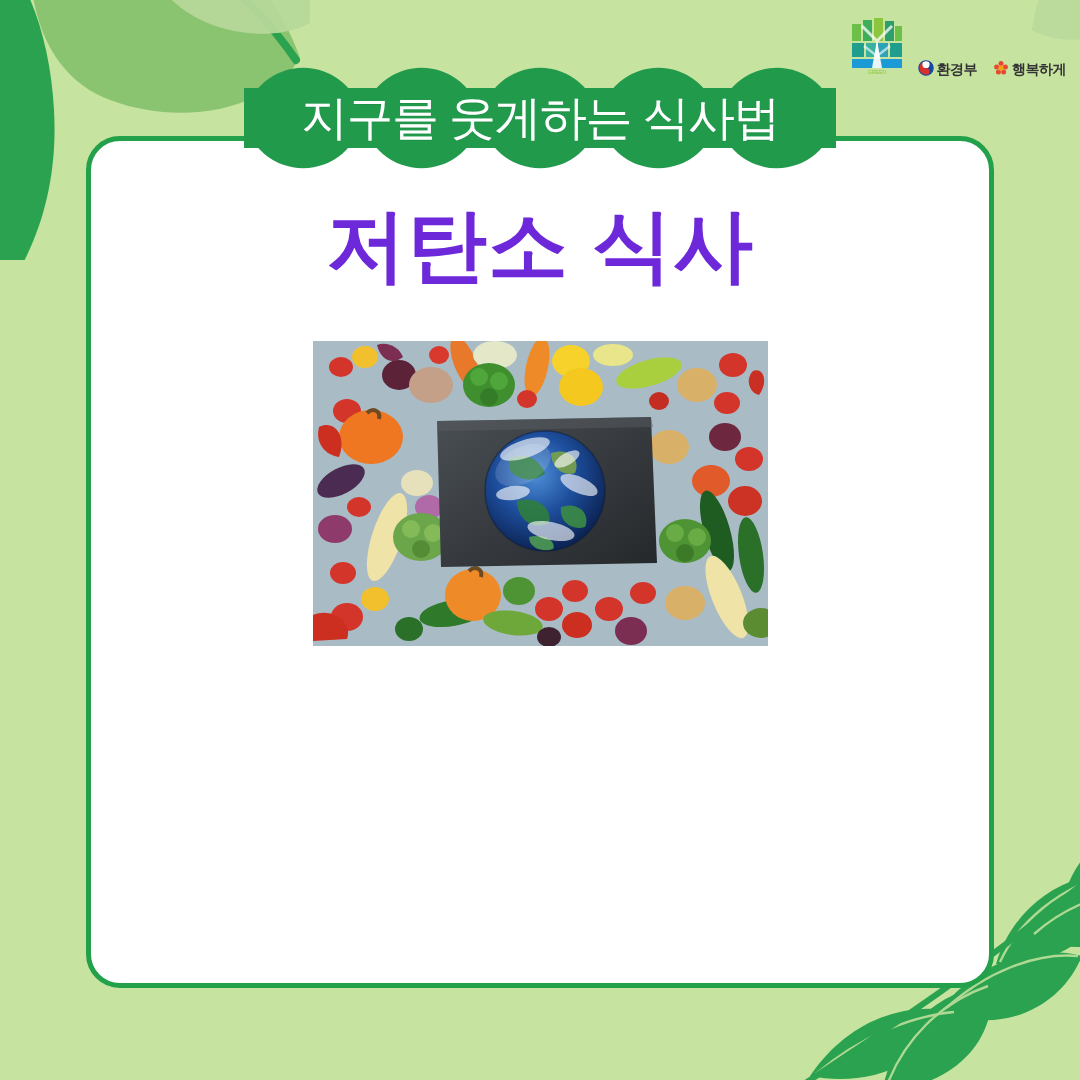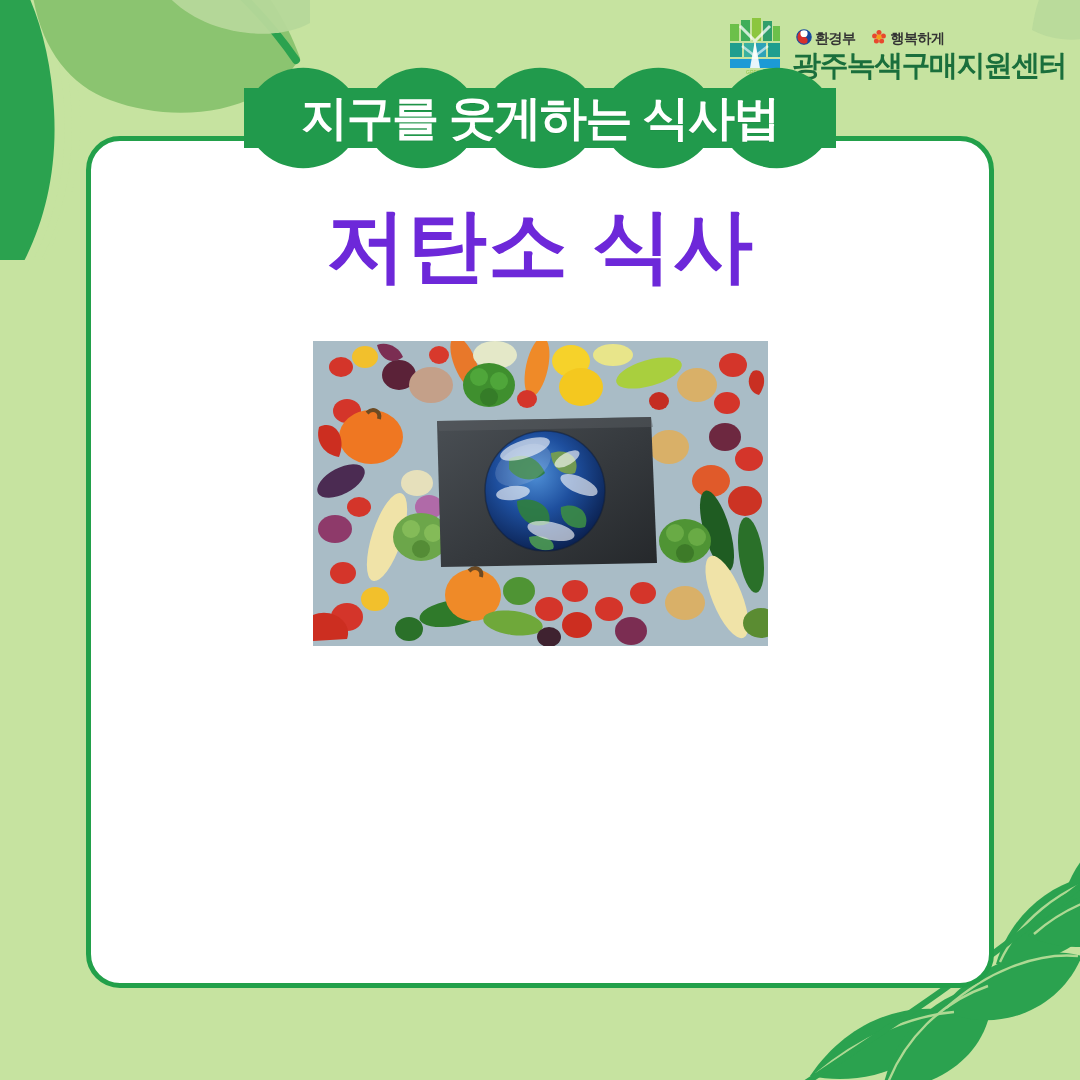--- a/index.html
+++ b/index.html
@@ -100,21 +100,21 @@
     position: absolute;
     left: 0;
     top: 0;
     width: 592px;
     height: 120px;
     display: flex;
     align-items: center;
     justify-content: center;
     color: #ffffff;
     font-size: 47px;
-    font-weight: bold;
+    font-weight: normal;
     letter-spacing: -1.5px;
     white-space: nowrap;
     text-shadow: 0 1px 0 rgba(0,0,0,0.06);
   }
 
   
   #headline {
     position: absolute;
     left: 0;
     right: 0;
@@ -258,21 +258,20 @@
                 <circle cx="5.4" cy="12" r="2.5"></circle>
                 <circle cx="10.6" cy="12" r="2.5"></circle>
               </g>
               <circle cx="8" cy="8" r="2.6" fill="#f4a11a"></circle>
             </svg>
           </span>
           <span class="gov-label">행복하게</span>
         </span>
 
       </div>
-      <div id="center-name">광주녹색구매지원센터</div>
     </div>
   </div>
 
   <div id="banner">
     <svg width="592" height="120" viewBox="0 0 592 120" xmlns="http://www.w3.org/2000/svg">
       <path d="
         M 0 60
         A 60 60 0 0 1 118.4 60
         A 60 60 0 0 1 236.8 60
         A 60 60 0 0 1 355.2 60

